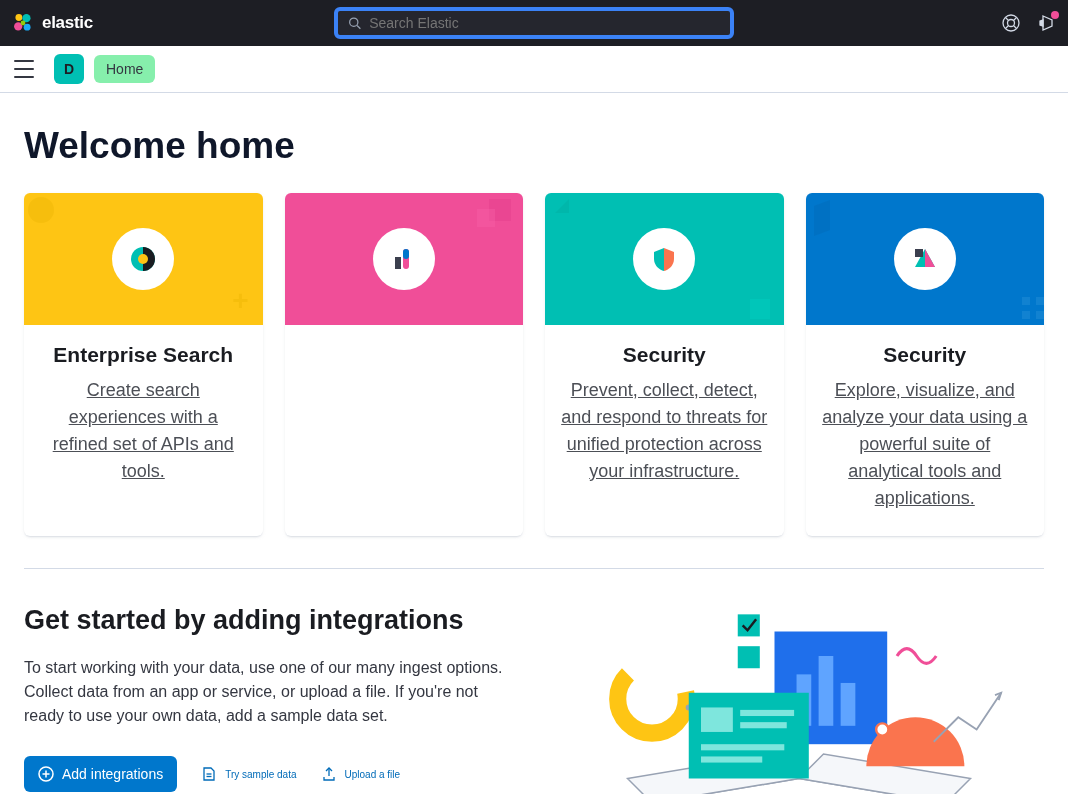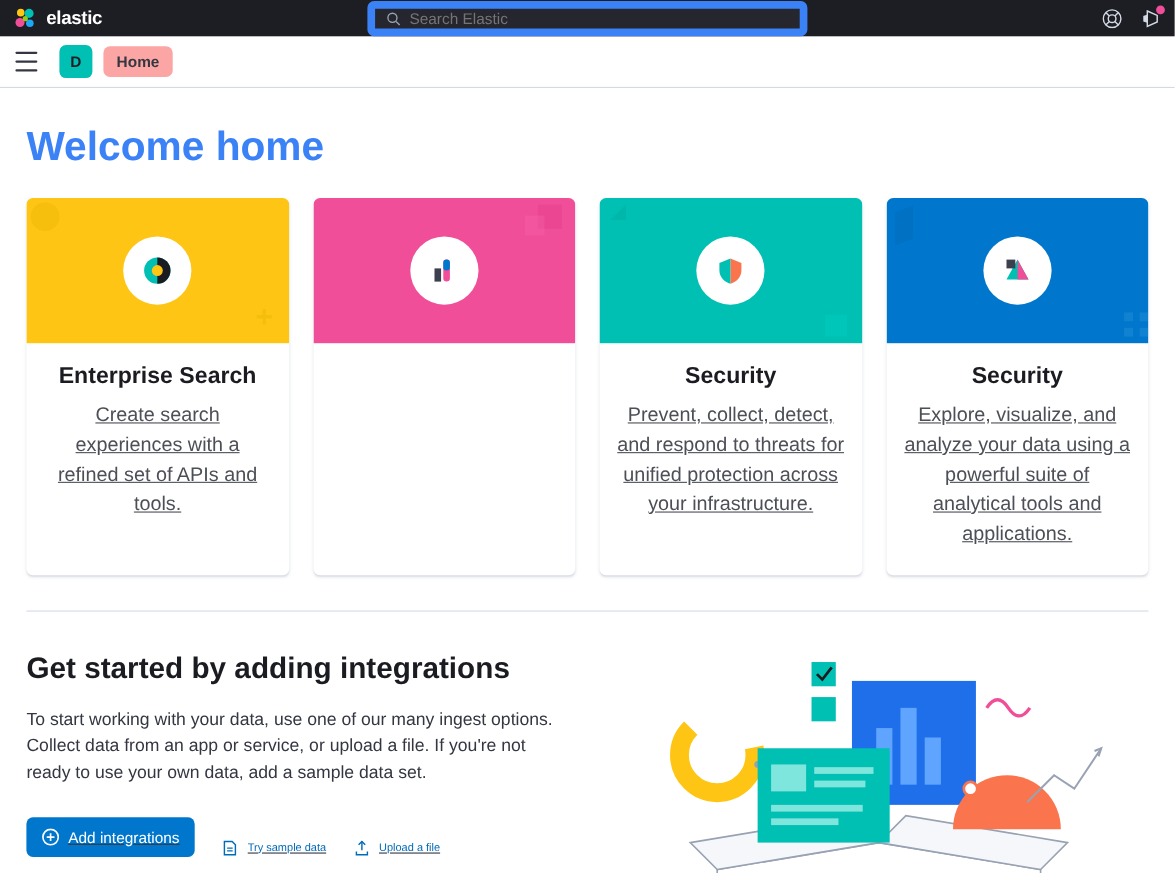--- a/index.html
+++ b/index.html
@@ -7,21 +7,21 @@
       margin: 0;
       padding: 0;
     }
     body {
       font-family: -apple-system, BlinkMacSystemFont, "Segoe UI", Helvetica, Arial, sans-serif;
       background: #ffffff;
       color: #343741;
     }
     .top-header {
       background: #1d1e24;
-      height: 33px;
+      height: 46px;
       display: flex;
       align-items: center;
       padding: 0 12px;
       position: relative;
     }
     .logo-section {
       display: flex;
       align-items: center;
       gap: 8px;
     }
@@ -38,21 +38,21 @@
     .search-container {
       position: absolute;
       left: 50%;
       transform: translateX(-50%);
       width: 400px;
     }
     .search-box {
       display: flex;
       align-items: center;
       background: #25262e;
-      border: 7px solid #3b82f6;
+      border: 4px solid #3b82f6;
       border-radius: 6px;
       height: 32px;
       padding: 0 10px;
       gap: 8px;
     }
     .search-icon {
       width: 14px;
       height: 14px;
       color: #98a2b3;
     }
@@ -115,35 +115,35 @@
       border-radius: 6px;
       display: flex;
       align-items: center;
       justify-content: center;
       color: #1d1e24;
       font-weight: 700;
       font-size: 14px;
       margin-left: 10px;
     }
     .breadcrumb-pill {
-      background: #fca5a5;
+      background: #86efac;
       border-radius: 6px;
       padding: 6px 12px;
       font-size: 14px;
       color: #343741;
-      font-weight: 700;
+      font-weight: 400;
     }
     .main-content {
       padding: 32px 24px;
       max-width: 1068px;
     }
     .page-title {
       font-size: 37px;
       font-weight: 700;
-      color: #3b82f6;
+      color: #0f172a;
       margin-bottom: 26px;
     }
     .solution-cards {
       display: grid;
       grid-template-columns: repeat(4, 1fr);
       gap: 22px;
       margin-bottom: 32px;
     }
     .card {
       background: #fff;
@@ -209,23 +209,22 @@
       margin-bottom: 20px;
     }
     .section-desc {
       font-size: 16px;
       color: #343741;
       line-height: 1.5;
       margin-bottom: 28px;
     }
     .action-buttons {
       display: flex;
-      align-items: flex-end;
+      align-items: center;
       gap: 24px;
-      text-decoration: underline;
     }
     .btn-primary {
       background: #07c;
       color: #fff;
       border: none;
       border-radius: 6px;
       padding: 10px 14px;
       font-size: 14px;
       font-weight: 500;
       display: flex;

